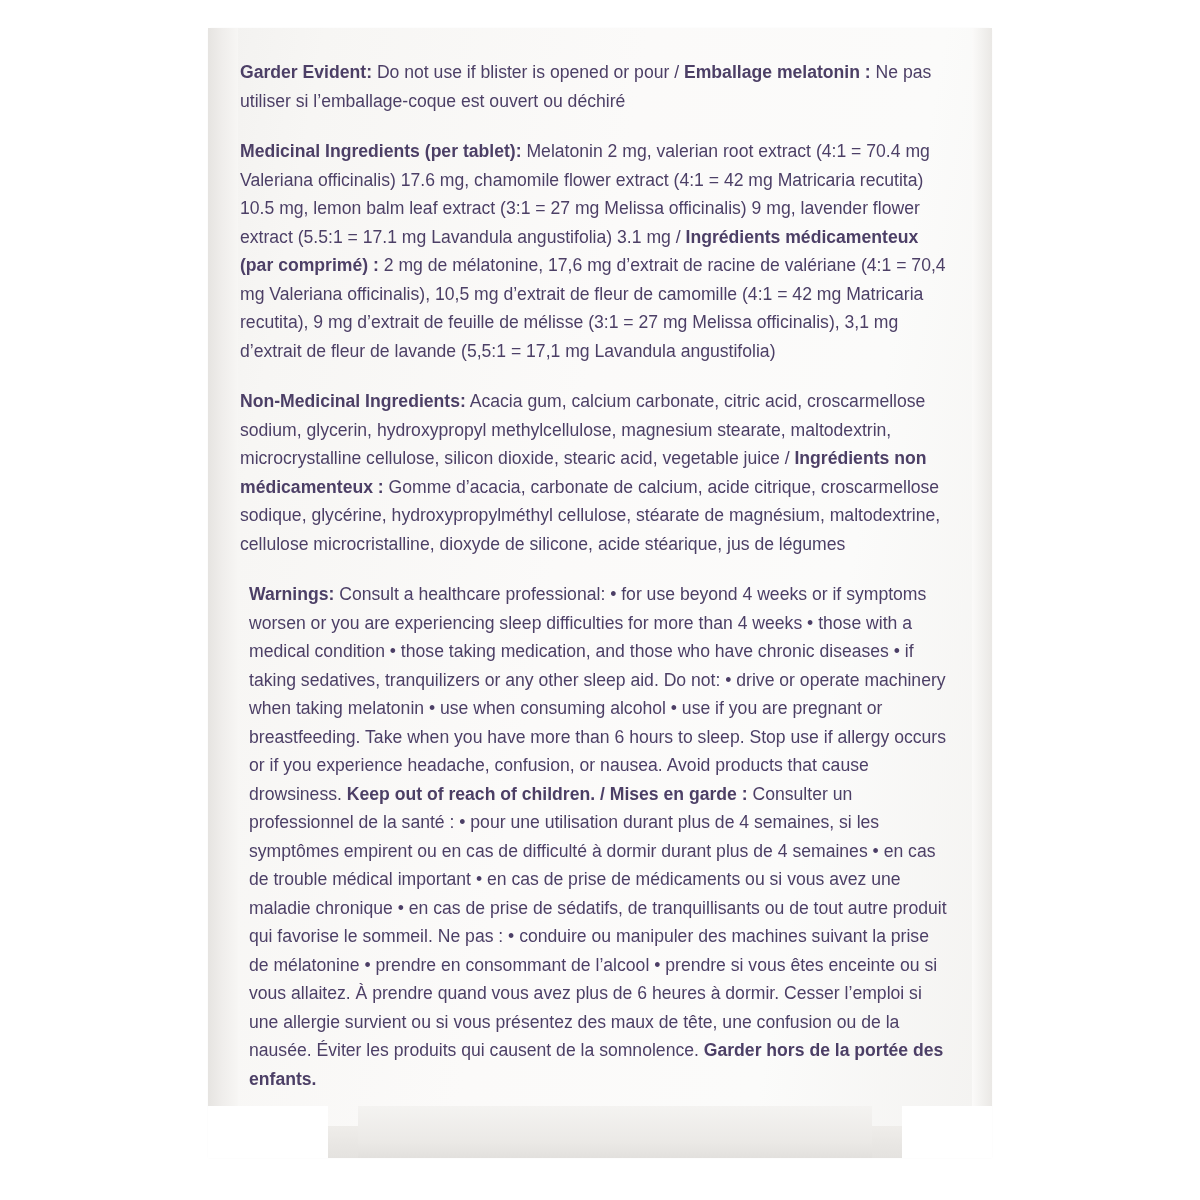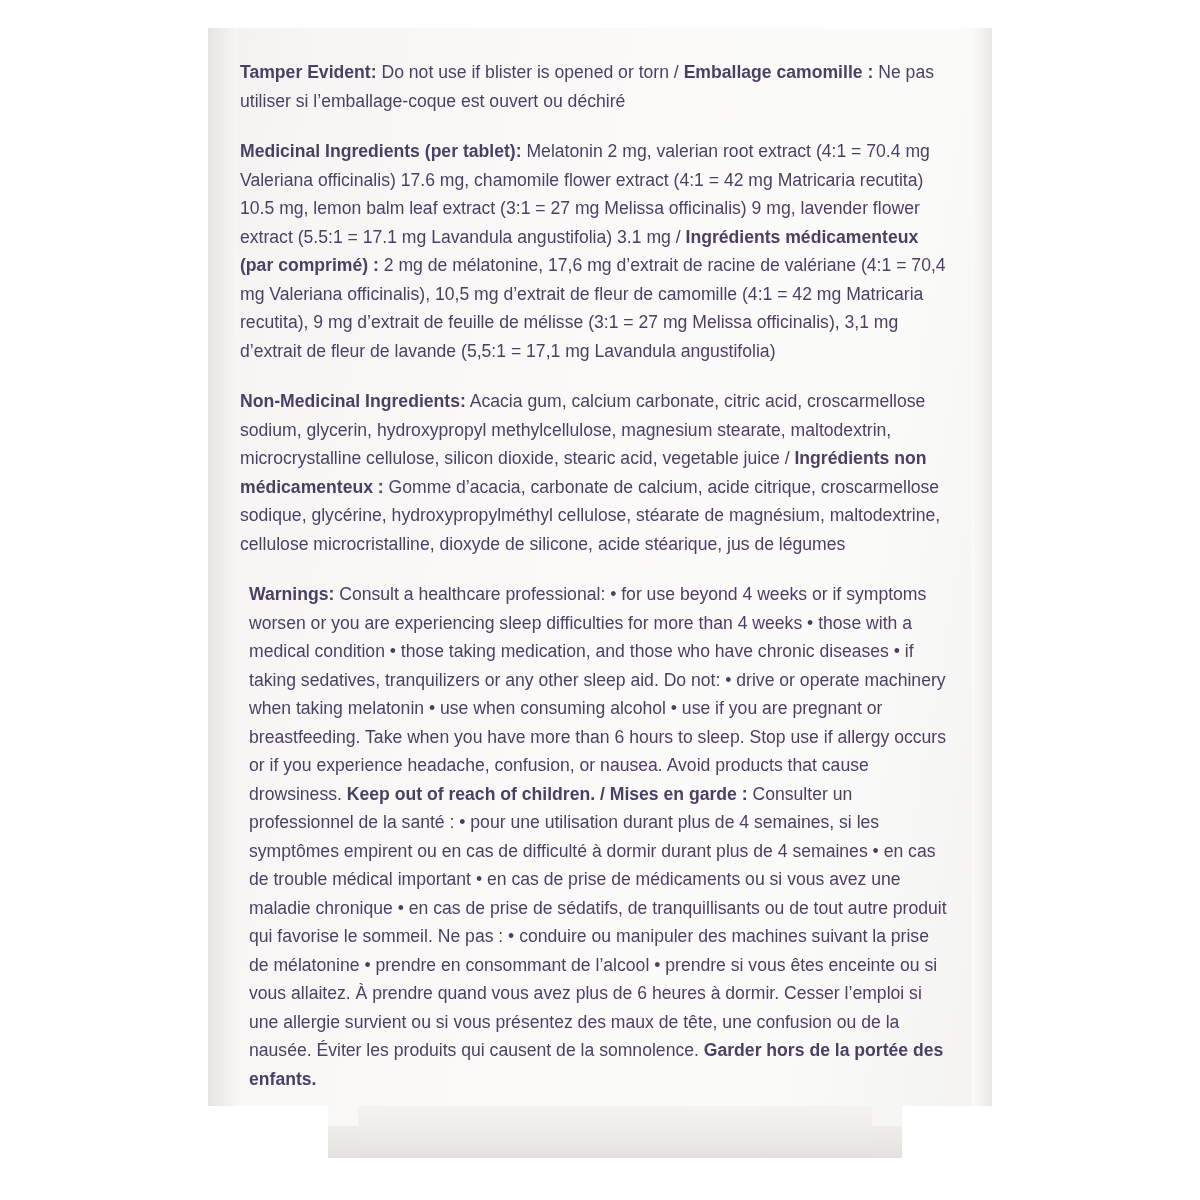--- a/index.html
+++ b/index.html
@@ -91,21 +91,21 @@
 </head>
 <body>
 
 <div id="package">
   <div id="fold-left"></div>
   <div id="fold-right"></div>
 
   <div id="content">
 
     <p class="para">
-      <span class="b">Tamper Evident:</span><span> Do not use if blister is opened or torn / </span><span class="b">Emballage camomille :</span><span> Ne pas utiliser si l’emballage-coque est ouvert ou déchiré</span>
+      <span class="b">Garder Evident:</span><span> Do not use if blister is opened or pour / </span><span class="b">Emballage melatonin :</span><span> Ne pas utiliser si l’emballage-coque est ouvert ou déchiré</span>
     </p>
 
     <p class="para">
       <span class="b">Medicinal Ingredients (per tablet):</span><span> Melatonin 2 mg, valerian root extract (4:1 = 70.4 mg </span><span class="i">Valeriana officinalis</span><span>) 17.6 mg, chamomile flower extract (4:1 = 42 mg </span><span class="i">Matricaria recutita</span><span>) 10.5 mg, lemon balm leaf extract (3:1 = 27 mg </span><span class="i">Melissa officinalis</span><span>) 9 mg, lavender flower extract (5.5:1 = 17.1 mg </span><span class="i">Lavandula angustifolia</span><span>) 3.1 mg / </span><span class="b">Ingrédients médicamenteux (par comprimé) :</span><span> 2 mg de mélatonine, 17,6 mg d’extrait de racine de valériane (4:1 = 70,4 mg </span><span class="i">Valeriana officinalis</span><span>), 10,5 mg d’extrait de fleur de camomille (4:1 = 42 mg </span><span class="i">Matricaria recutita</span><span>), 9 mg d’extrait de feuille de mélisse (3:1 = 27 mg </span><span class="i">Melissa officinalis</span><span>), 3,1 mg d’extrait de fleur de lavande (5,5:1 = 17,1 mg </span><span class="i">Lavandula angustifolia</span><span>)</span>
     </p>
 
     <p class="para">
       <span class="b">Non-Medicinal Ingredients:</span><span> Acacia gum, calcium carbonate, citric acid, croscarmellose sodium, glycerin, hydroxypropyl methylcellulose, magnesium stearate, maltodextrin, microcrystalline cellulose, silicon dioxide, stearic acid, vegetable juice / </span><span class="b">Ingrédients non médicamenteux :</span><span> Gomme d’acacia, carbonate de calcium, acide citrique, croscarmellose sodique, glycérine, hydroxypropylméthyl cellulose, stéarate de magnésium, maltodextrine, cellulose microcristalline, dioxyde de silicone, acide stéarique, jus de légumes</span>
     </p>
 

